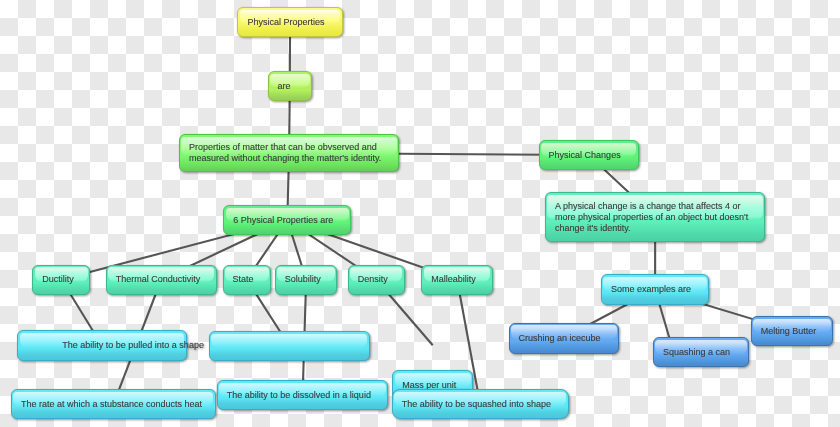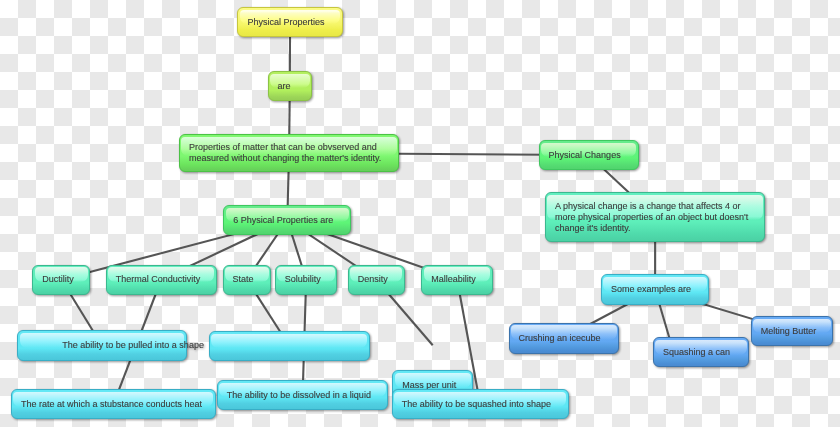--- a/index.html
+++ b/index.html
@@ -118,18 +118,18 @@
     <div class="node s-teal" style="left: 105.8px; top: 264.5px; width: 111px; height: 30px;"><div class="gloss"></div><span class="label">Thermal Conductivity</span></div>
     <div class="node s-teal" style="left: 222.6px; top: 264.5px; width: 48.4px; height: 30px;"><div class="gloss"></div><span class="label">State</span></div>
     <div class="node s-teal" style="left: 274.8px; top: 264.5px; width: 62.7px; height: 30px;"><div class="gloss"></div><span class="label">Solubility</span></div>
     <div class="node s-teal" style="left: 347.7px; top: 264.5px; width: 57px; height: 30px;"><div class="gloss"></div><span class="label">Density</span></div>
     <div class="node s-teal" style="left: 421.3px; top: 264.5px; width: 71.5px; height: 30px;"><div class="gloss"></div><span class="label">Malleability</span></div>
     <div class="node s-cyan" style="left: 17.3px; top: 330.3px; width: 169.3px; height: 30.3px; padding-left: 44px;"><div class="gloss"></div><span class="label">The ability to be pulled into a shape</span></div>
     <div class="node s-cyan" style="left: 208.7px; top: 330.8px; width: 161px; height: 30px;"><div class="gloss"></div></div>
     <div class="node s-cyan" style="left: 392.2px; top: 330.3px; width: 81px; height: 30px; margin-top: 40px;"><div class="gloss"></div><span class="label">Mass per unit</span></div>
     <div class="node s-cyan" style="left: 10.9px; top: 389.3px; width: 204.9px; height: 30px;"><div class="gloss"></div><span class="label">The rate at which a stubstance conducts heat</span></div>
     <div class="node s-cyan" style="left: 216.8px; top: 380px; width: 171.1px; height: 30px;"><div class="gloss"></div><span class="label">The ability to be dissolved in a liquid</span></div>
-    <div class="node s-cyan" style="left: 391.8px; top: 389.3px; width: 176.8px; height: 30px;"><div class="gloss"></div><span class="label">The ability to be squashed into shape</span></div>
+    <div class="node s-cyan" style="left: 391.8px; top: 389.3px; width: 176.8px; height: 30px; border-radius: 8px;"><div class="gloss"></div><span class="label">The ability to be squashed into shape</span></div>
     <div class="node s-cyan" style="left: 600.9px; top: 274.2px; width: 108.4px; height: 30.5px;"><div class="gloss"></div><span class="label">Some examples are</span></div>
     <div class="node s-blue" style="left: 508.5px; top: 322.5px; width: 110.8px; height: 31px;"><div class="gloss"></div><span class="label">Crushing an icecube</span></div>
     <div class="node s-blue" style="left: 653px; top: 337.2px; width: 96px; height: 30px;"><div class="gloss"></div><span class="label">Squashing a can</span></div>
     <div class="node s-blue" style="left: 750.7px; top: 316px; width: 82.8px; height: 30px;"><div class="gloss"></div><span class="label">Melting Butter</span></div>
   </div>
 
 </body></html>

